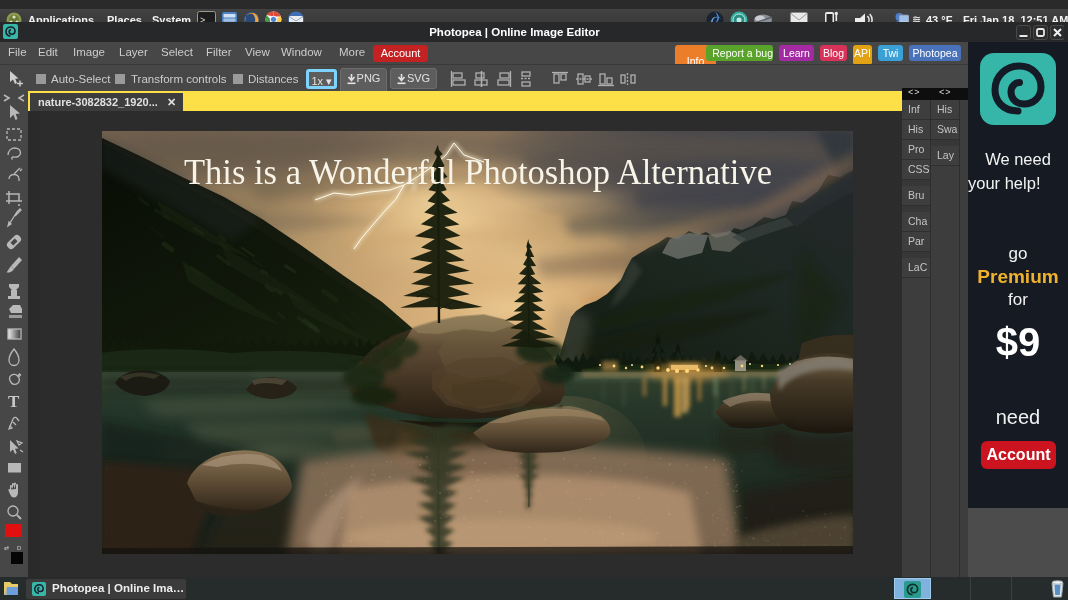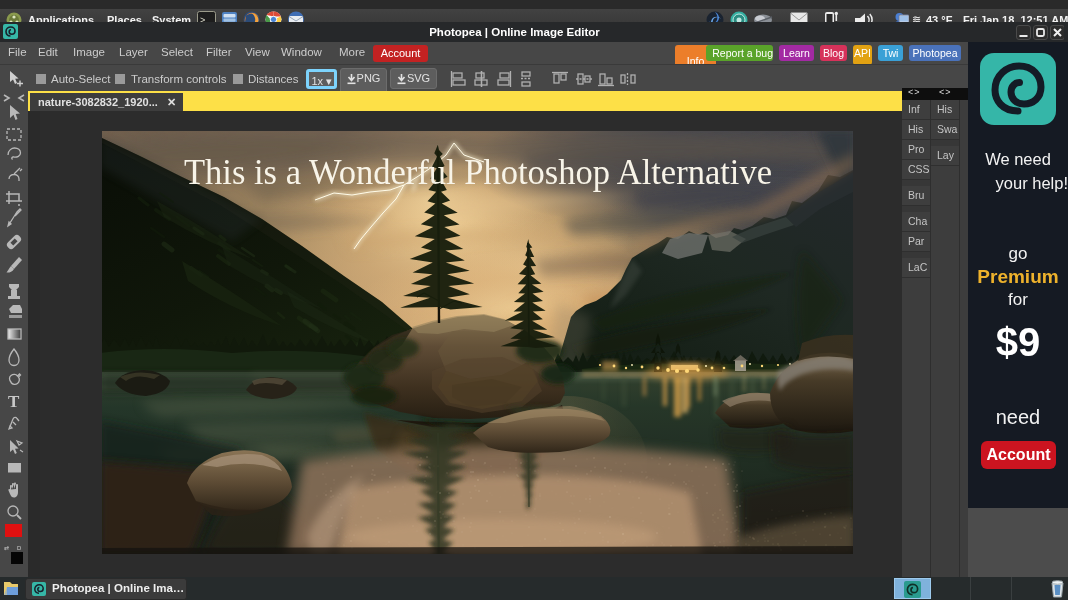--- a/index.html
+++ b/index.html
@@ -1115,21 +1115,21 @@
   </div>
   <div class="abs" style="left:28px;top:12px;width:1px;height:477px;background:#2e2e2e"></div>
   <div class="abs" style="left:57px;top:12px;width:1px;height:477px;background:#2e2e2e"></div>
 </div>
 <div id="ad" class="abs">
   <svg class="abs" style="left:12px;top:11px" width="76" height="72">
       <rect width="76" height="72" rx="14" fill="#35b6a8"></rect>
       <path d="M38 58 C22 58 15 47 15 37 C15 22 27 13 39 13 C53 13 61 23 61 34 C61 45 53 51 44 51 C36 51 31 45.5 31 39 C31 33 35.5 29.5 39.5 29.5" stroke="#141b26" stroke-width="7" fill="none" stroke-linecap="round"></path>
     </svg>
   <div class="abs" style="left:0;top:108px;width:100px;text-align:center;color:#f2f2f2;font-size:16.5px">We need</div>
-  <div class="abs" style="left:0;top:132px;width:100px;text-align:right;color:#f2f2f2;font-size:16.5px">your help!</div>
+  <div class="abs" style="left:0;top:132px;width:100px;text-align:left;color:#f2f2f2;font-size:16.5px">your help!</div>
   <div class="abs" style="left:0;top:202px;width:100px;text-align:center;color:#f2f2f2;font-size:17px">go</div>
   <div class="abs" style="left:0;top:224px;width:100px;text-align:center;color:#eeb22c;font-size:19px;font-weight:bold">Premium</div>
   <div class="abs" style="left:0;top:248px;width:100px;text-align:center;color:#f2f2f2;font-size:17px">for</div>
   <div class="abs" style="left:0;top:278px;width:100px;text-align:center;color:#ffffff;font-size:40px;font-weight:bold">$9</div>
   <div class="abs" style="left:0;top:364px;width:100px;text-align:center;color:#f2f2f2;font-size:20px">need</div>
   <div class="abs" style="left:13px;top:399px;width:75px;height:28px;background:#cc1420;border-radius:6px;color:#fff;font-size:16px;font-weight:bold;text-align:center;line-height:28px">Account</div>
 </div>
 <div id="graybr" class="abs"></div>
 <div id="taskbar" class="abs">
   <svg class="abs" style="left:3px;top:2px" width="17" height="18">

